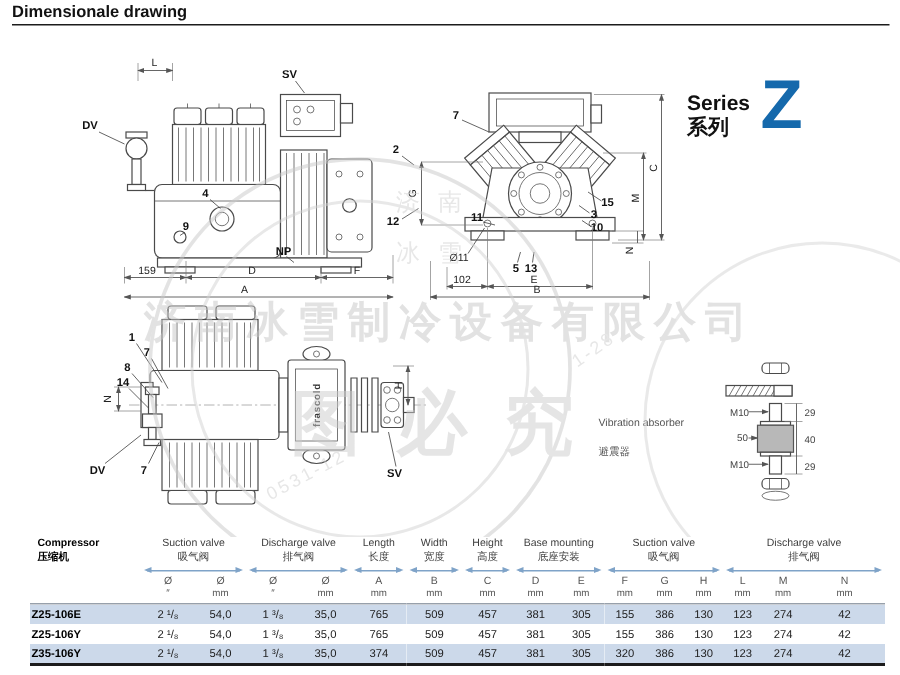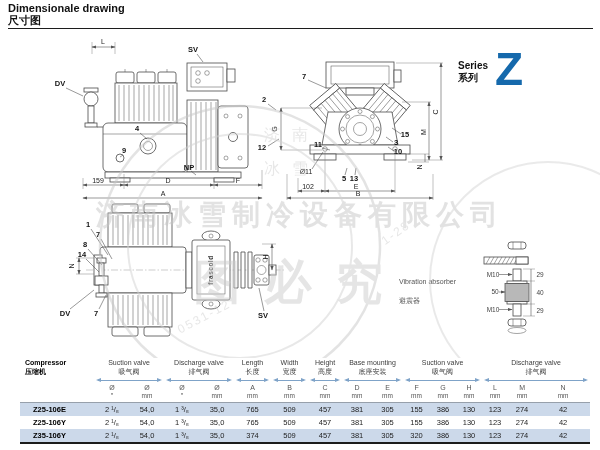--- a/index.html
+++ b/index.html
@@ -4,21 +4,21 @@
 <style>
   html,body{margin:0;padding:0;background:#fff;}
   .page{position:relative;width:600px;height:450px;background:#fff;overflow:hidden;
         font-family:"Liberation Sans",sans-serif;}
   
   .titlebar{position:absolute;left:8px;top:3px;right:7px;border-bottom:1.5px solid #1c1c1c;padding-bottom:2px;}
   .t-en{font-size:11px;font-weight:bold;color:#111;line-height:11px;}
   .t-zh{font-size:11px;font-weight:bold;color:#111;line-height:12px;}
   
   .series{position:absolute;left:458px;top:52px;display:flex;gap:7px;align-items:flex-start;}
-  .series .lbl{margin-top:8px;font-weight:bold;font-size:10px;line-height:1.15;color:#111;}
+  .series .lbl{margin-top:8px;font-weight:bold;font-size:14px;line-height:1.15;color:#111;}
   .series .z{font-size:46px;font-weight:bold;color:#1569ac;line-height:.74;letter-spacing:-2px;}
   
   svg.draw{position:absolute;left:0;top:28px;}
   .ln{stroke:#4a4a4a;stroke-width:.8;fill:none}
   .fw{fill:#fff;stroke:#4a4a4a;stroke-width:.8}
   .fin{stroke:#4a4a4a;stroke-width:.5;fill:none}
   .dim{stroke:#555;stroke-width:.6;fill:none}
   .ext{stroke:#777;stroke-width:.45;fill:none}
   .cl{stroke:#999;stroke-width:.5;stroke-dasharray:7 2 1.5 2;fill:none}
   .ldr{stroke:#444;stroke-width:.55;fill:none}
@@ -43,31 +43,30 @@
   .dimr td{height:5px;}
   .dl{position:relative;height:1px;background:#7fa3c8;margin:1px 4px 0 4px;}
   .dl::before{content:"";position:absolute;left:-2px;top:-2px;border-top:2.5px solid transparent;
     border-bottom:2.5px solid transparent;border-right:5px solid #7fa3c8;}
   .dl::after{content:"";position:absolute;right:-2px;top:-2px;border-top:2.5px solid transparent;
     border-bottom:2.5px solid transparent;border-left:5px solid #7fa3c8;}
   .symr td{font-size:7px;color:#555;text-align:center;height:10px;}
   .unitr td{font-size:6.5px;color:#555;text-align:center;height:10px;vertical-align:top;}
   .tbl tbody{border-top:1.5px solid #97a0ab;border-bottom:2.5px solid #1c1c1c;}
   .tbl tbody td{font-size:7.5px;color:#1d1d1d;text-align:center;height:13px;}
-  .tbl td.model{text-align:left;padding-left:13px;font-weight:bold;color:#000;}
+  .tbl td.model{text-align:left;padding-left:1px;font-weight:bold;color:#000;}
   tr.shade{background:#ccd9ea;}
 </style>
 </head>
 <body>
 
 <div class="page">
 
   <div class="titlebar">
     <div class="t-en">Dimensionale drawing</div>
-    <div class="t-zh">尺寸图</div>
   </div>
 
   <svg class="draw" width="600" height="330" viewBox="0 0 600 330">
     <defs>
       <marker id="ae" markerWidth="8" markerHeight="8" refX="7" refY="4" orient="auto">
         <path d="M0 1.2 8 4 0 6.8z" fill="#555"></path>
         </marker>
       <marker id="as" markerWidth="8" markerHeight="8" refX="1" refY="4" orient="auto">
         <path d="M8 1.2 0 4 8 6.8z" fill="#555"></path>
         </marker>

